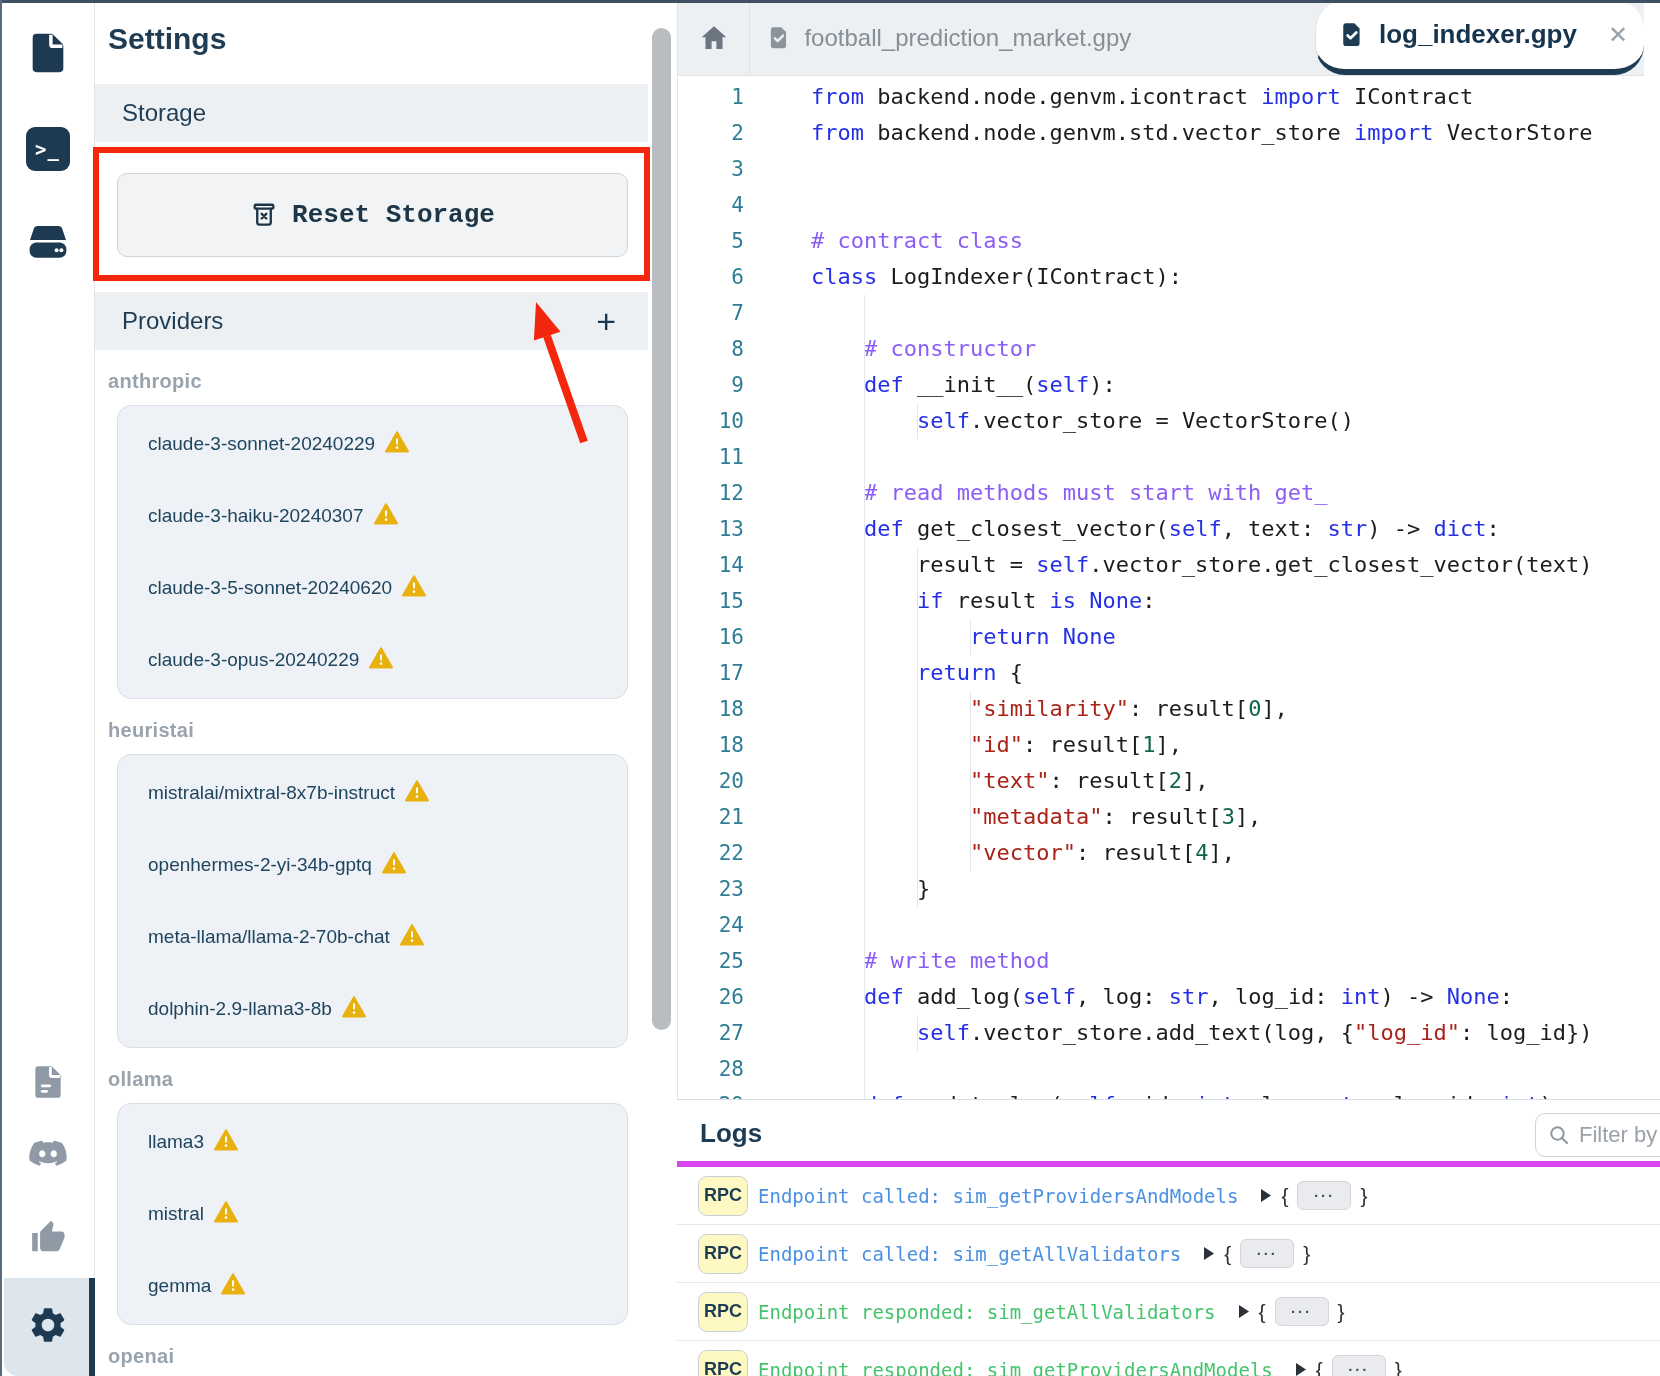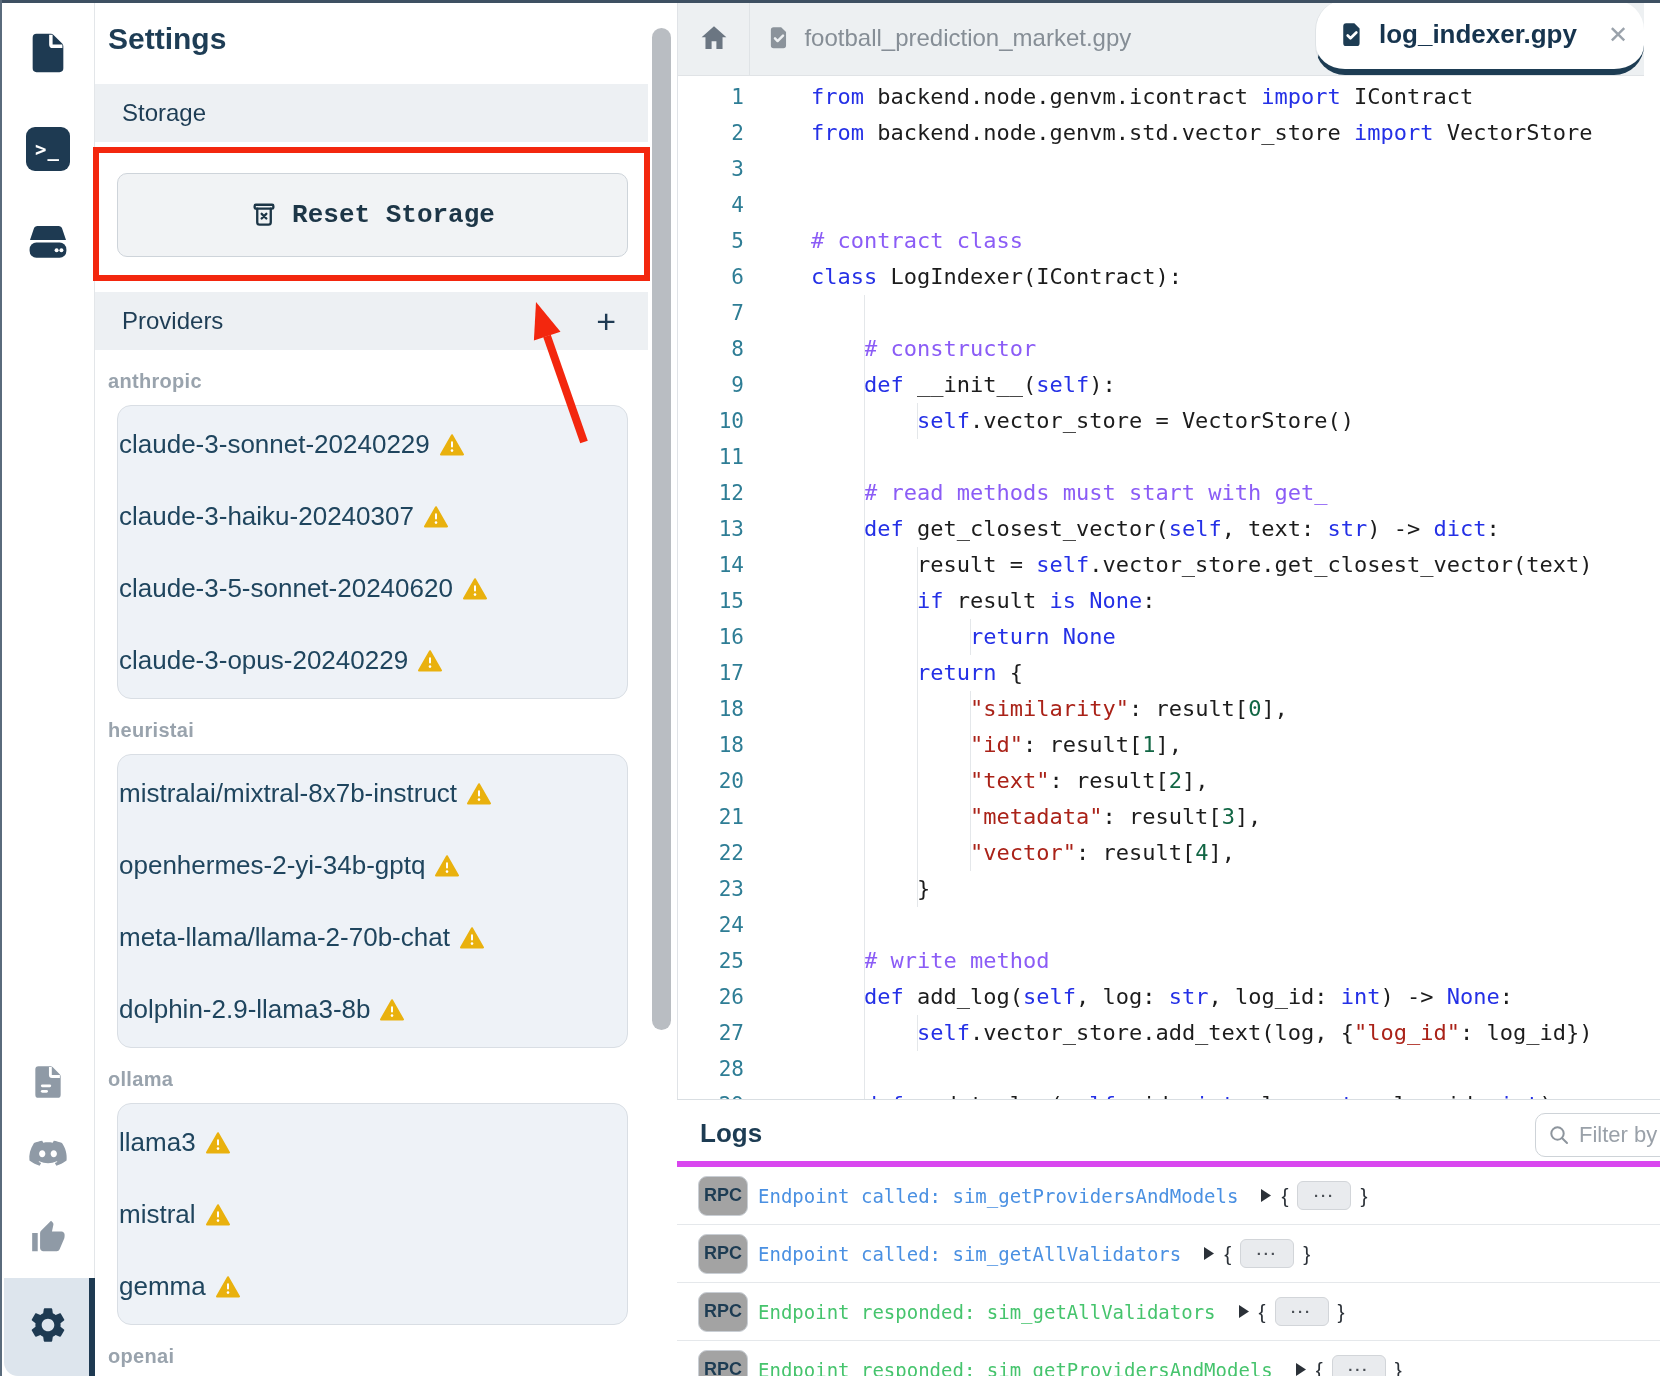--- a/index.html
+++ b/index.html
@@ -26,21 +26,21 @@
   .band-label { margin-left:27px; font-size:24px; font-weight:500; color:#1e3d55; }
   .band-storage { top:84px; }
   .band-providers { top:292px; }
   .plus-btn { position:absolute; right:32px; font-size:34px; font-weight:400; color:#1e3a52; line-height:1; cursor:pointer; }
   .reset-btn { position:absolute; left:22px; top:173px; width:511px; height:84px; background:#f1f3f5;
                border:1px solid #ced4da; border-radius:10px; display:flex; align-items:center; justify-content:center;
                gap:14px; font-size:26px; font-weight:700; color:#1d3647; }
   .groups { position:absolute; left:0; top:350px; width:553px; }
   .grp-label { margin:20px 0 12px 13px; font-size:20px; font-weight:600; color:#99a3ad; letter-spacing:.3px; }
   .card { margin-left:22px; width:511px; background:#eef2f7; border:1px solid #d9dee4; border-radius:14px; padding:2px 0; }
-  .model { height:72px; line-height:72px; padding-left:1px; font-size:26px; color:#1f455e; white-space:nowrap; }
+  .model { height:72px; line-height:72px; padding-left:30px; font-size:19px; color:#1f455e; white-space:nowrap; }
   .model svg { vertical-align:-3px; margin-left:10px; }
   .panel-thumb { position:absolute; left:557px; top:28px; width:19px; height:1002px; background:#b9bdc2; border-radius:10px; }
 
   
   .editor { position:absolute; left:677px; top:0; right:16px; height:1376px; background:#fff; border-left:1px solid #e0e3e7; }
   .tabbar { position:absolute; left:0; top:0; right:0; height:76px; background:#edf0f2; display:flex; border-bottom:1px solid #e0e3e6; }
   .home-btn { width:72px; display:flex; align-items:center; justify-content:center; }
   .tab { display:flex; align-items:center; border-left:1px solid #dfe3e6; padding:0 16px; }
   .tab-inactive { width:570px; color:#868e96; font-size:24px; gap:12px; }
   .tab-active { flex:1; background:#fff; border-bottom:6px solid #1d3c53; color:#16344e; font-size:26px; font-weight:700; gap:13px; padding-left:22px;border-radius:30px; }
@@ -62,21 +62,21 @@
   
   .logs { position:absolute; left:677px; top:1099px; right:0; bottom:0; background:#fff; border-top:1px solid #d9dee2; z-index:10; }
   .logs-head { position:relative; height:67px; border-bottom:6px solid #d946ef; }
   .logs-title { position:absolute; left:23px; top:18px; font-size:26px; font-weight:600; color:#1d3c53; }
   .filter { position:absolute; left:858px; top:13px; width:160px; height:44px; border:1px solid #ced3d8; border-radius:10px;
             background:#fff; display:flex; align-items:center; padding-left:11px; gap:8px; }
   .filter input { border:none; outline:none; width:100px; font-size:22px; color:#3a4450; font-family:"Liberation Sans",sans-serif; }
   .filter input::placeholder { color:#9aa1a9; }
   .log-row { height:58px; border-bottom:1px solid #e5e8eb; display:flex; align-items:center; padding-left:21px; }
   .rpc-badge { width:50px; height:40px; border:1.5px solid #c9ced4; border-radius:9px; display:flex; align-items:center;
-               justify-content:center; font-size:18px; font-weight:700; color:#1d3c53; background:#a3a3a3; flex:0 0 50px; }
+               justify-content:center; font-size:18px; font-weight:700; color:#1d3c53; background:#fef9c3; flex:0 0 50px; }
   .log-text { margin-left:10px; font-family:"DejaVu Sans Mono",monospace; font-size:19px; white-space:nowrap; }
   .log-json { display:flex; align-items:center; margin-left:22px; gap:9px; }
   .brace { font-size:21px; color:#2b3138; font-weight:500; }
   .chip { width:54px; height:29px; background:#e9ebee; border:1px solid #d2d5d9; border-radius:6px; color:#4a4f55;
           display:flex; align-items:center; justify-content:center; font-size:15px; letter-spacing:2px; font-weight:bold; }
 
   
   .anno-rect { position:absolute; left:93px; top:147px; width:557px; height:134px; border:6px solid #f3270e; z-index:70; pointer-events:none; }
   .anno-arrow { position:absolute; left:498px; top:292px; z-index:70; pointer-events:none; }
 </style>

